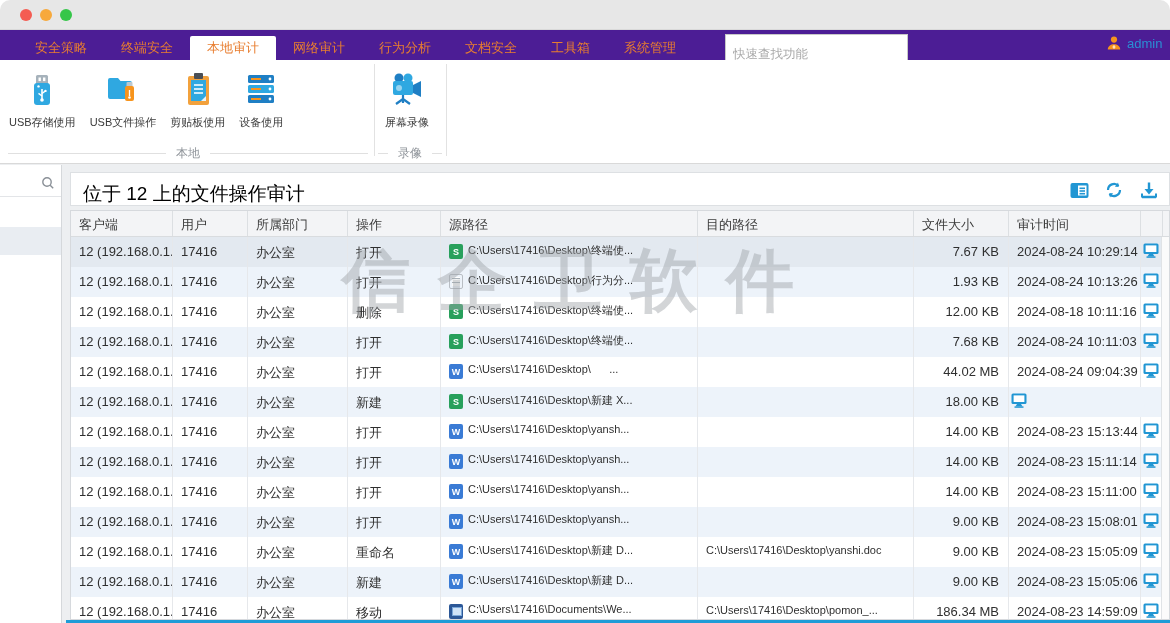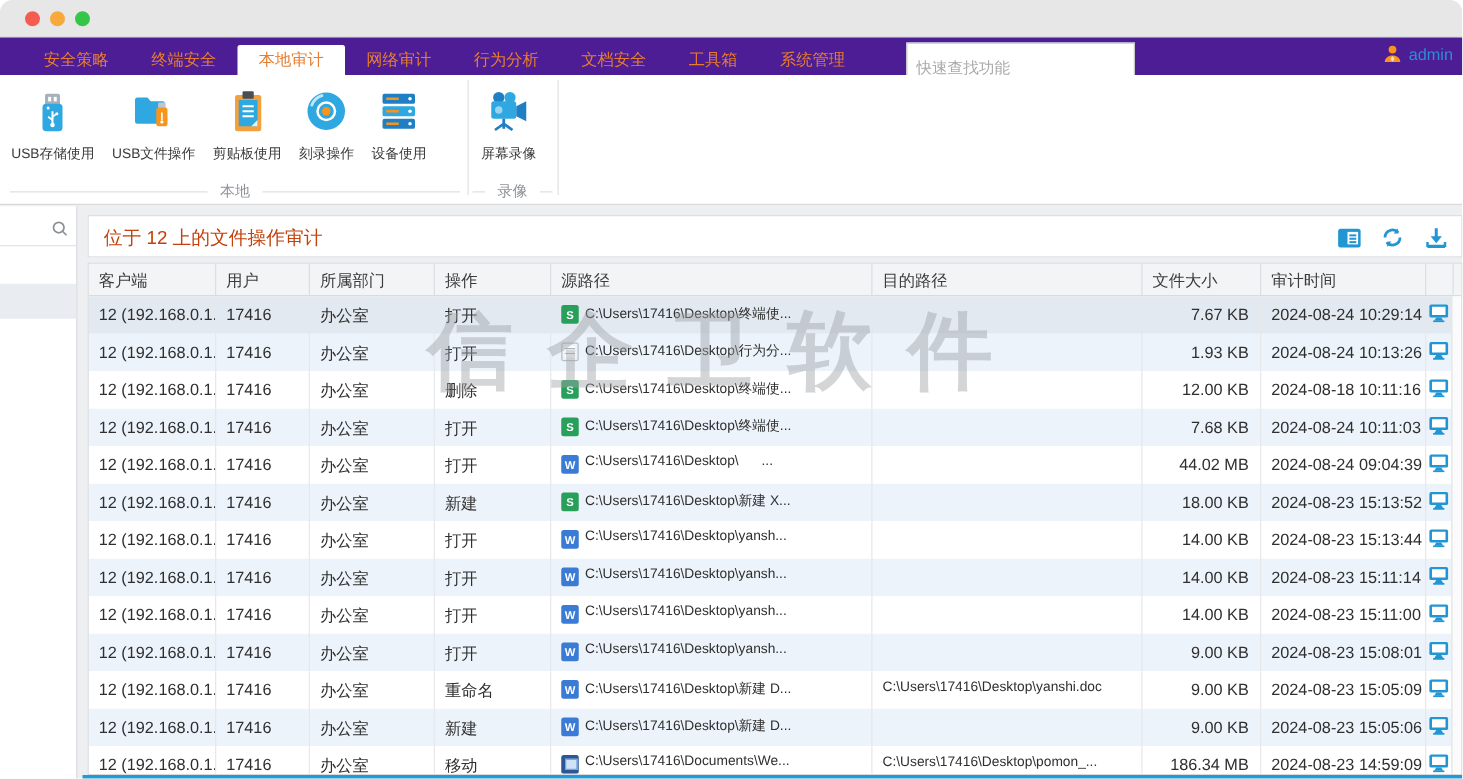--- a/index.html
+++ b/index.html
@@ -36,21 +36,21 @@
   .mainbg { position:absolute; left:0; top:164px; width:100%; bottom:0; background:#edeff1; }
 
   
   .sidebar { position:absolute; left:0; top:165px; width:62px; bottom:0; background:#fff; border-right:1px solid #d5d8db; }
   .side-search { position:absolute; left:0; top:4px; width:100%; height:28px; border-bottom:1px solid #e3e5e8; }
   .side-search svg { position:absolute; right:6px; top:7px; }
   .side-sel { position:absolute; left:0; top:62px; width:100%; height:28px; background:#e9edf2; }
 
   
   .cpanel { position:absolute; left:70px; top:172px; width:1100px; height:34px; background:#fff; border:1px solid #dde0e3; }
-  .ctitle { position:absolute; left:12px; top:8px; color:#c2410c; font-size:15px; }
+  .ctitle { position:absolute; left:12px; top:8px; color:#000000; font-size:19px; }
   .ctools { position:absolute; right:10px; top:7px; display:flex; gap:15px; align-items:center; }
   .ctools .tico { width:20px; height:20px; display:flex; align-items:center; justify-content:center; cursor:default; }
 
   
   .tablewrap { position:absolute; left:70px; top:210px; width:1100px; height:410px; background:#fff; border:1px solid #d6d9dd; overflow:hidden; }
   .thead { display:flex; height:26px; background:#f3f4f6; border-bottom:1px solid #d9dcdf; }
   .thead .th { padding:5px 0 0 8px; color:#3c3c3c; border-right:1px solid #dcdfe2; font-size:13px; white-space:nowrap; overflow:hidden; }
   .trow { display:flex; height:30px; background:#fff; }
   .trow.stripe { background:#edf3fa; }
   .trow.selected { background:#e3e9f0; }
@@ -159,31 +159,20 @@
             <rect x="13" y="11" width="15" height="21" fill="#2fa8e1"></rect>
             <path d="M16 16h9M16 20h9M16 24h9" stroke="#fff" stroke-width="1.5"></path>
             <path d="M28 32l-5-0 5-5z" fill="#e8f4fb"></path>
           </svg>
         </span>
         <span class="rlabel">剪贴板使用</span>
       </div>
       <div class="rbtn">
         <span class="ric">
           <svg width="40" height="40" viewBox="0 0 40 40">
-            <circle cx="20" cy="20" r="15" fill="#2fa8e1"></circle>
-            <circle cx="20" cy="20" r="7" fill="none" stroke="#fff" stroke-width="2"></circle>
-            <circle cx="20" cy="20" r="3.4" fill="#f7941d"></circle>
-            <path d="M8.5 15a12.5 12.5 0 0 1 8-7.5" stroke="#bfe6f7" stroke-width="2.4" fill="none" stroke-linecap="round"></path>
-          </svg>
-        </span>
-        <span class="rlabel">刻录操作</span>
-      </div>
-      <div class="rbtn">
-        <span class="ric">
-          <svg width="40" height="40" viewBox="0 0 40 40">
             <rect x="7" y="6" width="26" height="8" rx="1.5" fill="#1f7fc4"></rect>
             <rect x="7" y="16" width="26" height="8" rx="1.5" fill="#2fa8e1"></rect>
             <rect x="7" y="26" width="26" height="8" rx="1.5" fill="#1f7fc4"></rect>
             <rect x="10" y="9" width="10" height="2" fill="#f7941d"></rect>
             <rect x="10" y="19" width="10" height="2" fill="#f7941d"></rect>
             <rect x="10" y="29" width="10" height="2" fill="#f7941d"></rect>
             <circle cx="29" cy="10" r="1.4" fill="#fff"></circle>
             <circle cx="29" cy="20" r="1.4" fill="#fff"></circle>
             <circle cx="29" cy="30" r="1.4" fill="#fff"></circle>
           </svg>
@@ -388,21 +377,20 @@
     <div class="td c-client cell-client">12 (192.168.0.1...</div>
     <div class="td c-user cell-user">17416</div>
     <div class="td c-dept cell-dept">办公室</div>
     <div class="td c-op cell-op">新建</div>
     <div class="td c-src">
       <span class="file-icon fi-xls"></span>
       <span class="pathtext cell-src">C:\Users\17416\Desktop\新建 X...</span>
     </div>
     <div class="td c-dst cell-dst pathtext"></div>
     <div class="td c-size cell-size">18.00 KB</div>
-    <div class="td c-time cell-time">2024-08-23 15:13:52</div>
     <div class="td c-view">
       <svg width="16" height="15" viewBox="0 0 16 15">
         <rect x="0.5" y="0.5" width="15" height="10.5" rx="1.5" fill="#2196d3"></rect>
         <rect x="2.6" y="2.4" width="10.8" height="6.6" fill="#fff"></rect>
         <path d="M6 11l-1.6 2.5h7.2L10 11z" fill="#2196d3"></path>
         <rect x="3.5" y="13.4" width="9" height="1.4" fill="#2196d3"></rect>
       </svg>
     </div>
   </div>
 

